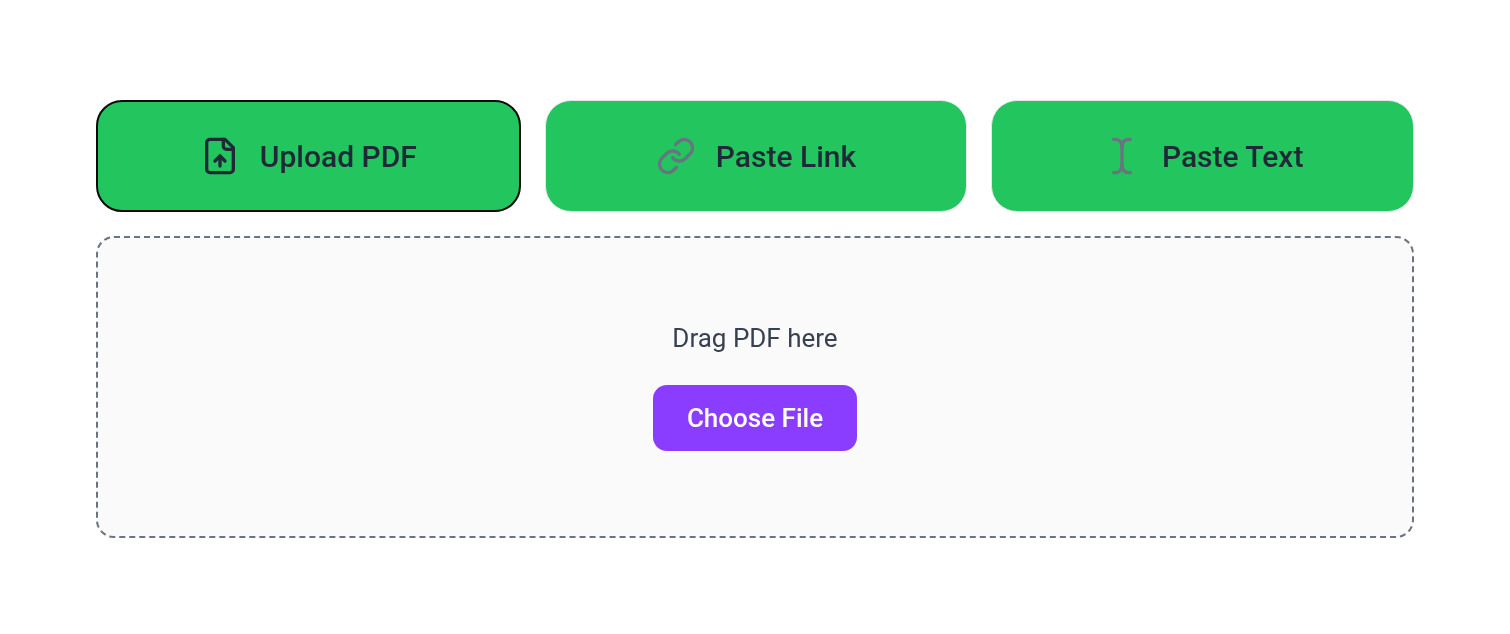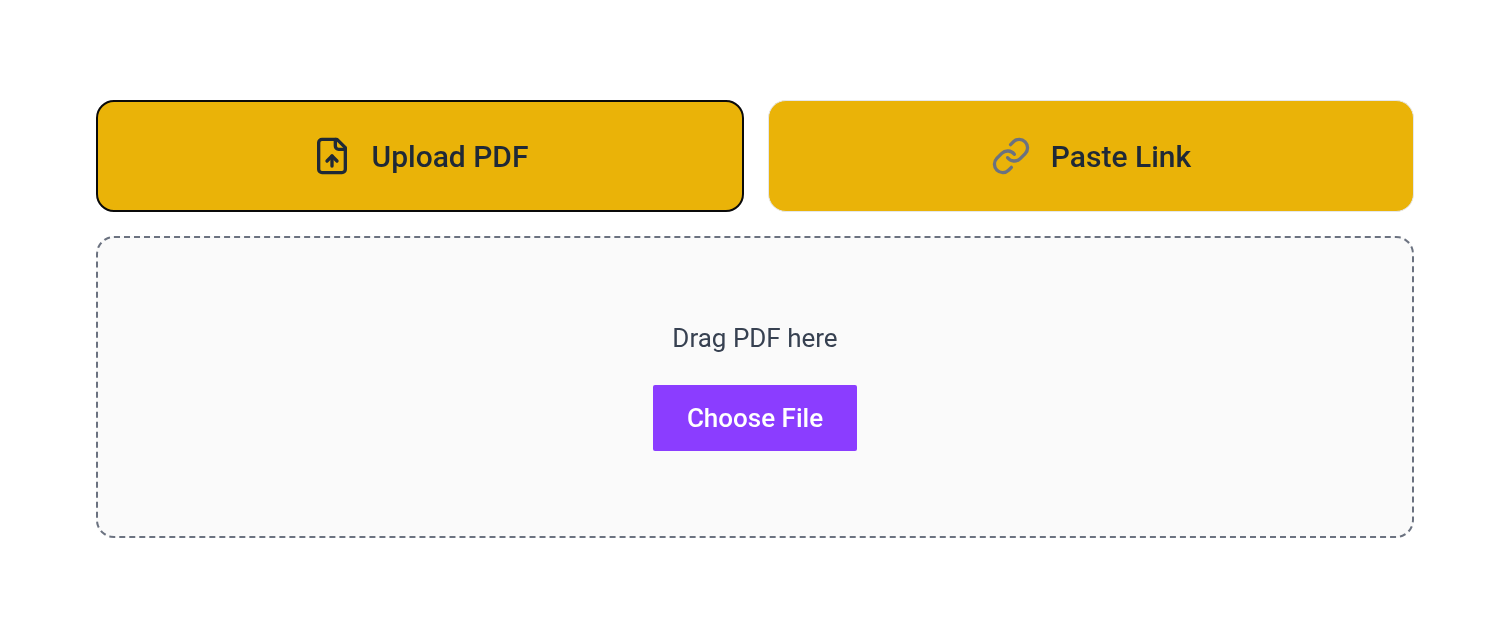--- a/index.html
+++ b/index.html
@@ -22,22 +22,22 @@
       gap: 24px;
       margin-bottom: 24px;
     }
     .tab {
       flex: 1;
       display: flex;
       align-items: center;
       justify-content: center;
       gap: 20px;
       height: 112px;
-      border-radius: 18px;
-      background: #eab308;
+      border-radius: 26px;
+      background: #22c55e;
       cursor: pointer;
       font-size: 30px;
       font-weight: 500;
       color: #1f2937;
     }
     .tab.active {
       border: 2px solid #0a0a0a;
     }
     .tab.inactive {
       border: 1px solid #e5e7eb;
@@ -67,21 +67,21 @@
     }
     .dropzone-text {
       font-size: 26px;
       color: #374151;
       font-weight: 400;
     }
     .choose-file-btn {
       background: #8b3dff;
       color: #ffffff;
       border: none;
-      border-radius: 2px;
+      border-radius: 14px;
       padding: 18px 34px;
       font-size: 26px;
       font-weight: 500;
       cursor: pointer;
       font-family: inherit;
     }
   </style>
 </head>
 <body>
 
@@ -104,20 +104,30 @@
     <div class="tab inactive">
       <span class="icon">
         <svg width="40" height="40" viewBox="0 0 24 24" fill="none" stroke="currentColor" stroke-width="2" stroke-linecap="round" stroke-linejoin="round">
           <path d="M10 13a5 5 0 0 0 7.54.54l3-3a5 5 0 0 0-7.07-7.07l-1.72 1.71"></path>
           <path d="M14 11a5 5 0 0 0-7.54-.54l-3 3a5 5 0 0 0 7.07 7.07l1.71-1.71"></path>
         </svg>
       </span>
       <span>Paste Link</span>
     </div>
 
+    <div class="tab inactive">
+      <span class="icon">
+        <svg width="40" height="40" viewBox="0 0 24 24" fill="none" stroke="currentColor" stroke-width="2" stroke-linecap="round" stroke-linejoin="round">
+          <path d="M17 22h-1a4 4 0 0 1-4-4V6a4 4 0 0 1 4-4h1"></path>
+          <path d="M7 22h1a4 4 0 0 0 4-4v-1"></path>
+          <path d="M7 2h1a4 4 0 0 1 4 4v1"></path>
+        </svg>
+      </span>
+      <span>Paste Text</span>
+    </div>
 
   </div>
 
   <div class="dropzone">
     <div class="dropzone-text">Drag PDF here</div>
     <button class="choose-file-btn">Choose File</button>
   </div>
 
 </div>
 

